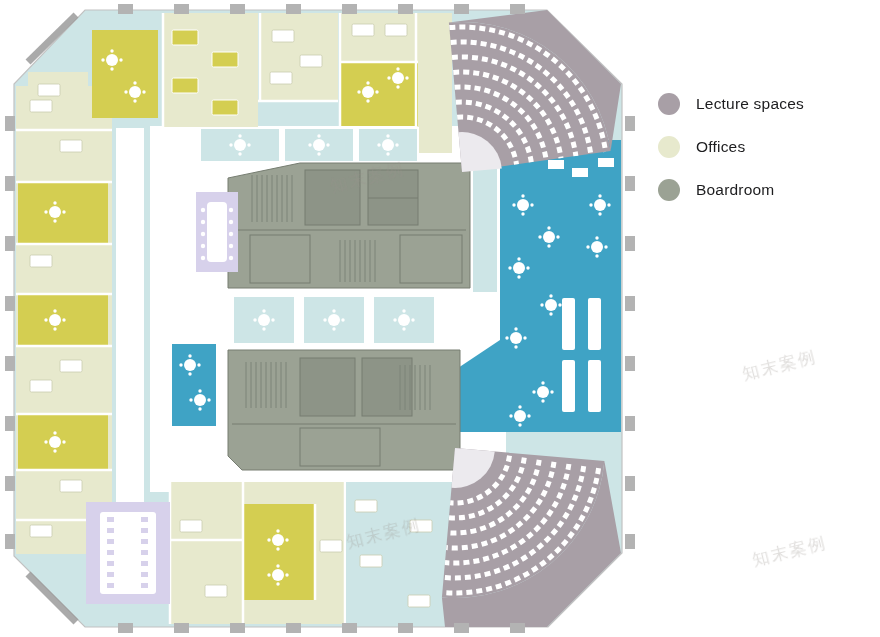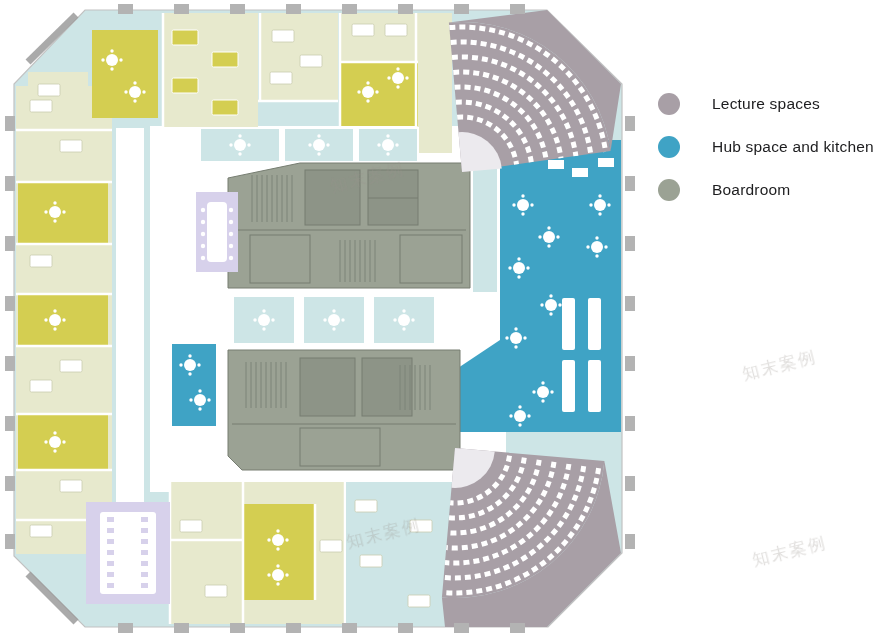--- a/index.html
+++ b/index.html
@@ -4,21 +4,21 @@
 <style>
   html,body{margin:0;padding:0;}
   body{
     width:880px;height:637px;position:relative;background:#ffffff;
     font-family:"Liberation Sans",sans-serif;overflow:hidden;
   }
   svg.plan{position:absolute;left:0;top:0;}
   .legend{position:absolute;left:658px;top:82px;}
   .legend-item{display:flex;align-items:center;height:43px;}
   .swatch{width:22px;height:22px;border-radius:50%;flex:0 0 auto;}
-  .legend-label{margin-left:32px;font-size:15.5px;color:#1d1d1f;font-weight:500;letter-spacing:.2px;white-space:nowrap;}
+  .legend-label{margin-left:16px;font-size:15.5px;color:#1d1d1f;font-weight:500;letter-spacing:.2px;white-space:nowrap;}
 </style>
 </head>
 <body>
 
 <svg class="plan" width="880" height="637" viewBox="0 0 880 637">
   <defs>
     <g id="tbl">
       <circle cx="0" cy="0" r="6" fill="#fff"></circle>
       <circle cx="9" cy="0" r="1.7" fill="#fff"></circle>
         <circle cx="-9" cy="0" r="1.7" fill="#fff"></circle>
@@ -281,20 +281,20 @@
     <text x="754" y="566" transform="rotate(-14 754 566)">知末案例</text>
   </g>
 </svg>
 
 <div class="legend">
   <div class="legend-item">
     <div class="swatch" style="background: rgb(168, 159, 166);"></div>
     <div class="legend-label">Lecture spaces</div>
   </div>
   <div class="legend-item">
-    <div class="swatch" style="background: rgb(63, 163, 197);"></div>
-    <div class="legend-label">Hub space and kitchen</div>
+    <div class="swatch" style="background: rgb(231, 233, 205);"></div>
+    <div class="legend-label">Offices</div>
   </div>
   <div class="legend-item">
     <div class="swatch" style="background: rgb(155, 162, 148);"></div>
     <div class="legend-label">Boardroom</div>
   </div>
 </div>
 
 </body></html>

